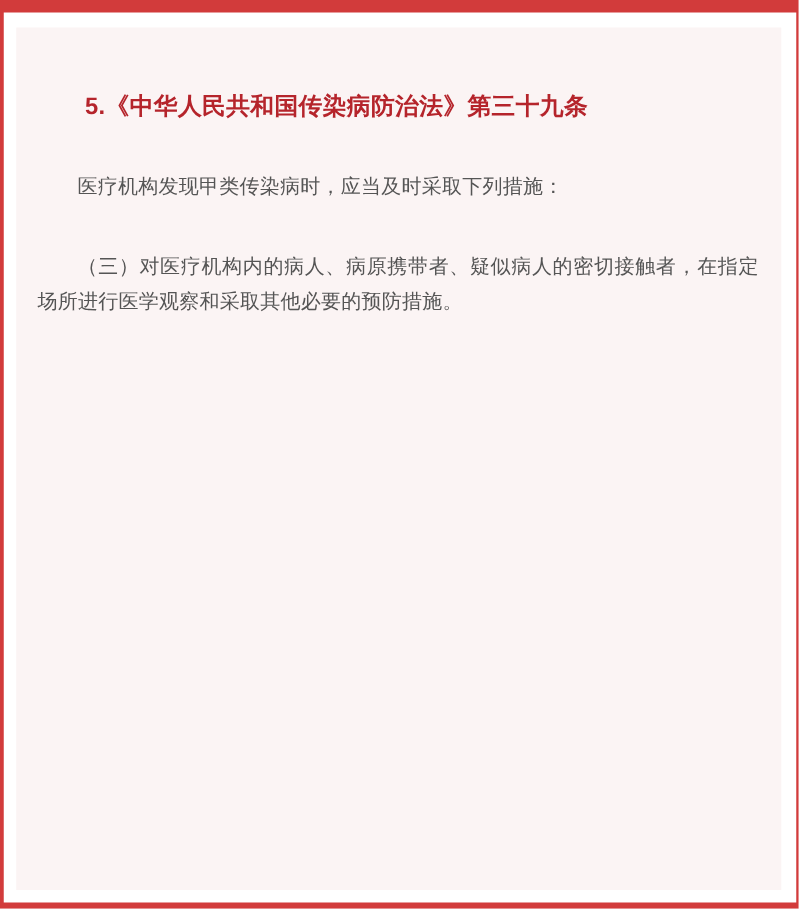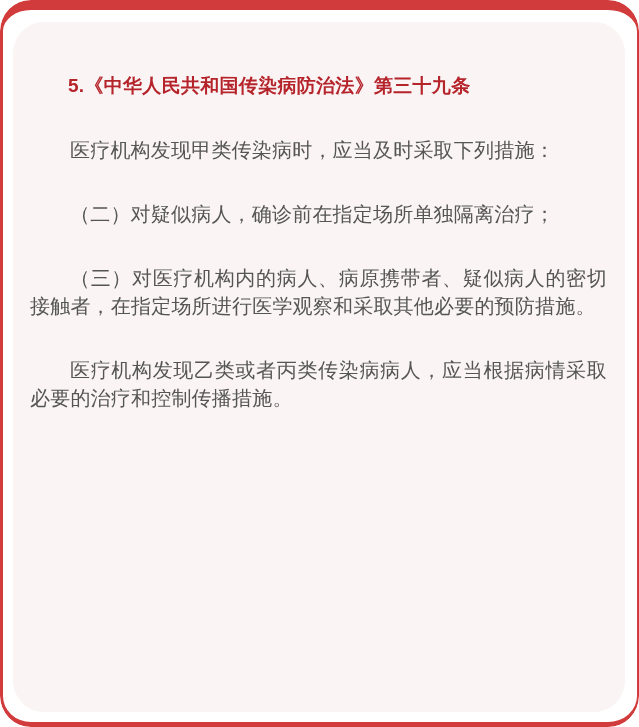--- a/index.html
+++ b/index.html
@@ -2,21 +2,21 @@
 <html style="--frame: #d23b3b; --panel: #fbf4f4; --heading: #b5242b; --body: #555555; --page: #ffffff;"><head>
 <meta charset="utf-8">
 <style>
   :root{
     --frame:#d23b3b;
     --panel:#fbf4f4;
     --heading:#b5242b;
     --body:#555555;
     --page:#ffffff;
   }
-  *{ box-sizing:border-box;border-radius:31px; }
+  *{ box-sizing:border-box; }
   html,body{ margin:0; padding:0; }
   body{
     width:639px; height:727px;
     background:var(--page);
     font-family:"Liberation Sans","DejaVu Sans",sans-serif;
     overflow:hidden;
   }
   .frame{
     width:639px; height:727px;
     background:var(--page);
@@ -35,34 +35,33 @@
     margin:0;
     font-size:19px;
     line-height:28px;
     font-weight:bold;
     color:var(--heading);
     text-indent:2em;
     letter-spacing:0.3px;
   }
   .body-text p{
     margin:36px 0 0 0;
-    font-size:20px;
+    font-size:16px;
     line-height:28px;
     color:var(--body);
     text-indent:2em;
     text-align:justify;
     letter-spacing:0.2px;
+    font-family:Liberation Mono, monospace;
   }
 </style>
 </head>
 <body>
 
 <div class="frame">
   <div class="panel">
     <h1 class="heading">5.《中华人民共和国传染病防治法》第三十九条</h1>
     <div class="body-text">
       <p>医疗机构发现甲类传染病时，应当及时采取下列措施：</p>
-      <p>（二）对疑似病人，确诊前在指定场所单独隔离治疗；</p>
       <p>（三）对医疗机构内的病人、病原携带者、疑似病人的密切接触者，在指定场所进行医学观察和采取其他必要的预防措施。</p>
-      <p>医疗机构发现乙类或者丙类传染病病人，应当根据病情采取必要的治疗和控制传播措施。</p>
     </div>
   </div>
 </div>
 
 </body></html>

